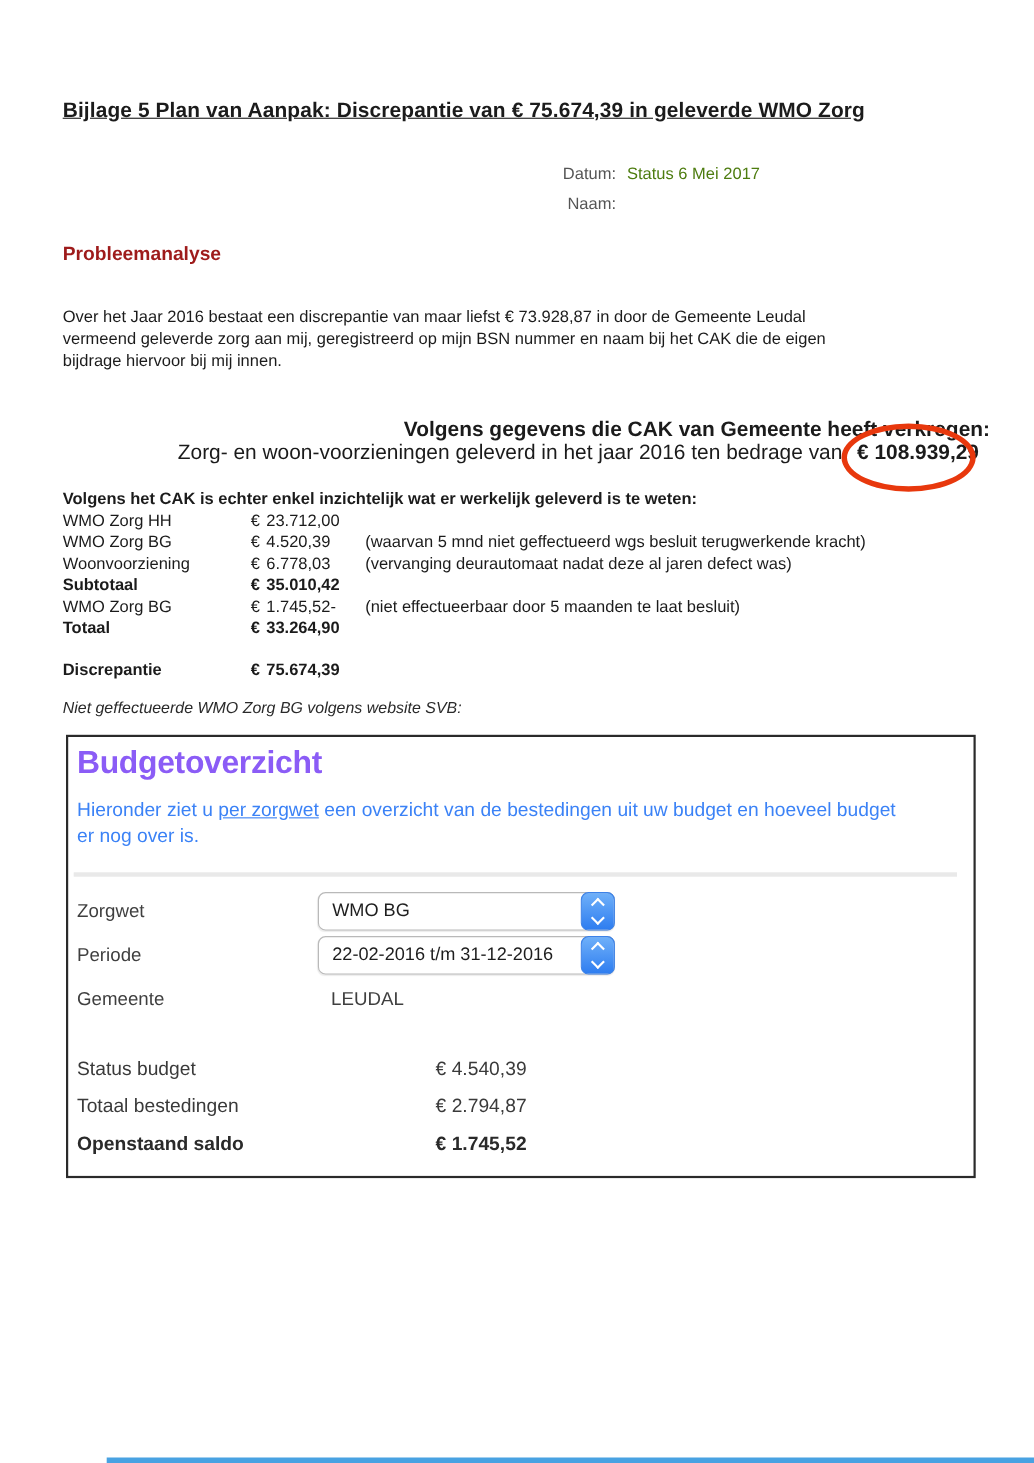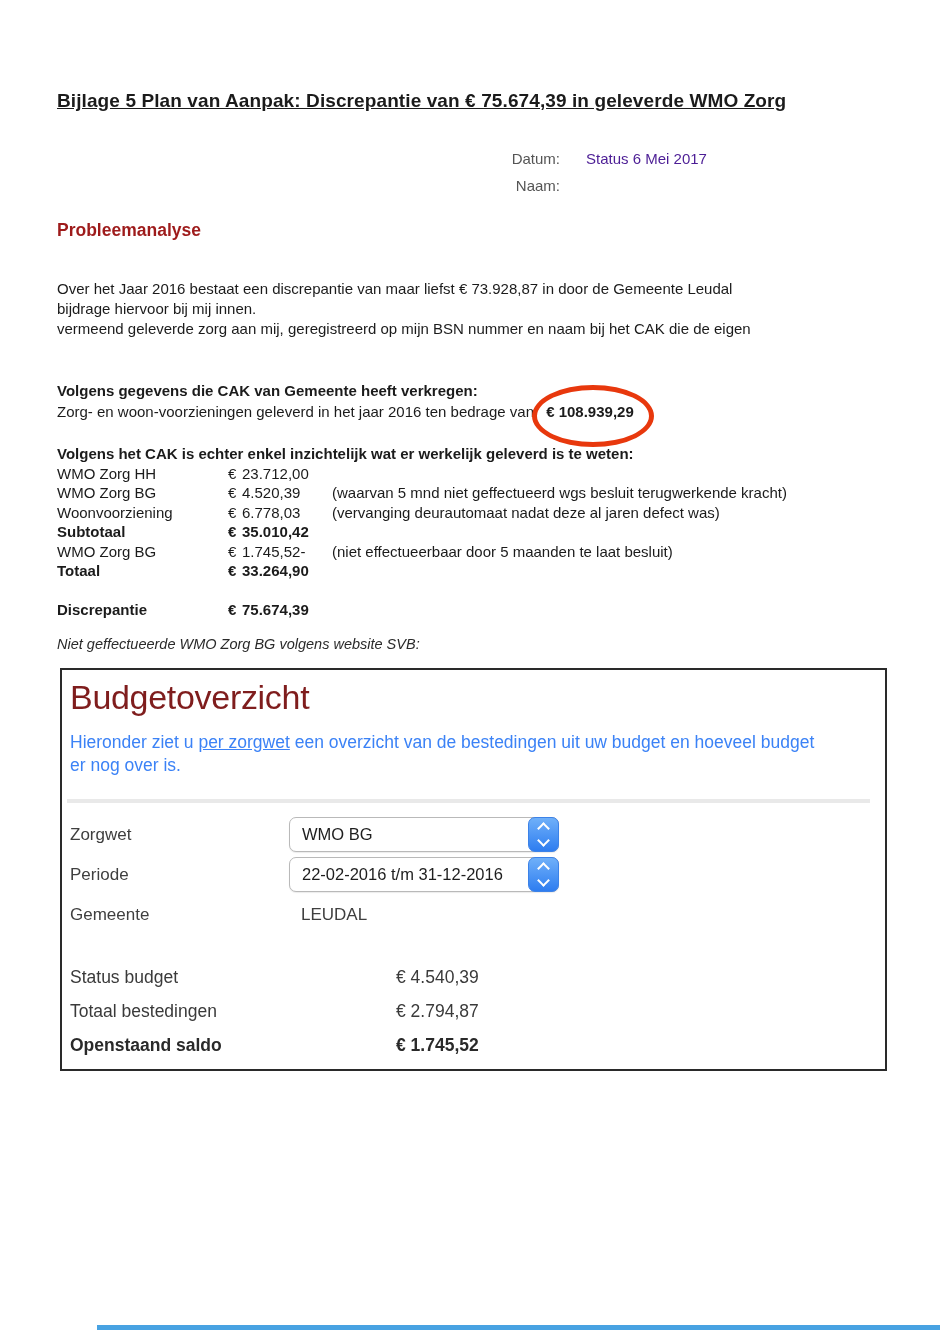--- a/index.html
+++ b/index.html
@@ -4,43 +4,43 @@
 <style>
   html,body{margin:0;padding:0;background:#ffffff;}
   .page{position:relative;width:940px;height:1330px;background:#ffffff;overflow:hidden;
         font-family:"Liberation Sans",sans-serif;color:#1b1b1b;}
 
   
   .doc-title{margin:90px 40px 0 57px;font-size:19px;font-weight:bold;letter-spacing:0.1px;text-decoration:underline;}
   .meta{margin:38px 0 0 440px;font-size:15px;}
   .meta-row{display:flex;margin-bottom:10px;}
   .meta-label{width:120px;text-align:right;color:#555555;}
-  .meta-value{margin-left:26px;color:#4c1d95;}
+  .meta-value{margin-left:10px;color:#4d7c0f;}
   .section-heading{margin:26px 0 0 57px;font-size:17.5px;font-weight:bold;color:#9e1b1b;}
   .intro{margin:38px 40px 0 57px;font-size:15px;line-height:20px;}
-  .cak-block{margin:42px 40px 0 57px;font-size:15px;line-height:20px;}
+  .cak-block{margin:42px 40px 0 57px;font-size:19px;line-height:20px;text-align:right;}
   .bold-line{font-weight:bold;}
   .cak-line{margin-top:1px;position:relative;}
   .circled{font-weight:bold;position:relative;display:inline-block;padding:0 10px 0 8px;}
   .ellipse{position:absolute;left:-6px;top:-17px;width:112px;height:52px;
            border:5px solid #e8380d;border-radius:50%;pointer-events:none;}
   .delivered{margin:22px 40px 0 57px;font-size:15px;line-height:19.5px;}
   .amt-row{display:flex;}
   .amt-label{width:171px;flex:0 0 171px;}
   .amt-cur{width:14px;flex:0 0 14px;}
   .amt-num{width:78px;flex:0 0 78px;text-align:left;white-space:nowrap;}
   .amt-note{margin-left:12px;white-space:nowrap;}
   .b{font-weight:bold;}
   .discrepantie{margin:20px 40px 0 57px;font-size:15px;}
   .caption{margin:18px 40px 0 57px;font-size:14.5px;font-style:italic;color:#2a2a2a;}
 
   
   .budget-box{position:relative;margin:16px 0 0 60px;width:823px;height:399px;
               border:2px solid #2a2a2a;background:#ffffff;color:#3a3a3a;}
-  .bb-title{margin:8px 0 0 8px;font-size:34px;font-weight:400;color:#7f1d1d;letter-spacing:-0.3px;}
+  .bb-title{margin:8px 0 0 8px;font-size:29px;font-weight:700;color:#8b5cf6;letter-spacing:-0.3px;}
   .bb-intro{margin:14px 16px 0 8px;font-size:17.5px;line-height:23px;color:#3b82f6;}
   .bb-link{text-decoration:underline;cursor:pointer;}
   .bb-divider{margin:22px 0 0 5px;width:803px;height:4px;background:#e9e9e9;}
   .bb-form{margin:12px 0 0 8px;}
   .bb-row{display:flex;align-items:center;height:40px;}
   .bb-label{width:219px;flex:0 0 219px;font-size:17px;color:#3f3f3f;}
   .select{position:relative;width:268px;height:33px;border:1px solid #b9b9b9;border-radius:7px;
           background:#ffffff;box-shadow:0 1px 1px rgba(0,0,0,0.08);display:flex;align-items:center;}
   .select-text{padding-left:12px;font-size:16.5px;color:#1e1e1e;flex:1;white-space:nowrap;overflow:hidden;}
   .select-btn{position:absolute;right:-1px;top:-1px;width:31px;height:35px;border-radius:7px;
@@ -73,22 +73,22 @@
     <div class="meta-row">
       <span class="meta-label">Naam:</span>
       <span class="meta-value"></span>
     </div>
   </div>
 
   <div class="section-heading">Probleemanalyse</div>
 
   <div class="intro">
     <div>Over het Jaar 2016 bestaat een discrepantie van maar liefst € 73.928,87 in door de Gemeente Leudal</div>
+    <div>vermeend geleverde zorg aan mij, geregistreerd op mijn BSN nummer en naam bij het CAK die de eigen</div>
     <div>bijdrage hiervoor bij mij innen.</div>
-    <div>vermeend geleverde zorg aan mij, geregistreerd op mijn BSN nummer en naam bij het CAK die de eigen</div>
   </div>
 
   <div class="cak-block">
     <div class="bold-line">Volgens gegevens die CAK van Gemeente heeft verkregen:</div>
     <div class="cak-line">
       <span>Zorg- en woon-voorzieningen geleverd in het jaar 2016 ten bedrage van</span>
       <span class="circled">
         <span>€ 108.939,29</span>
         <span class="ellipse"></span>
       </span>

